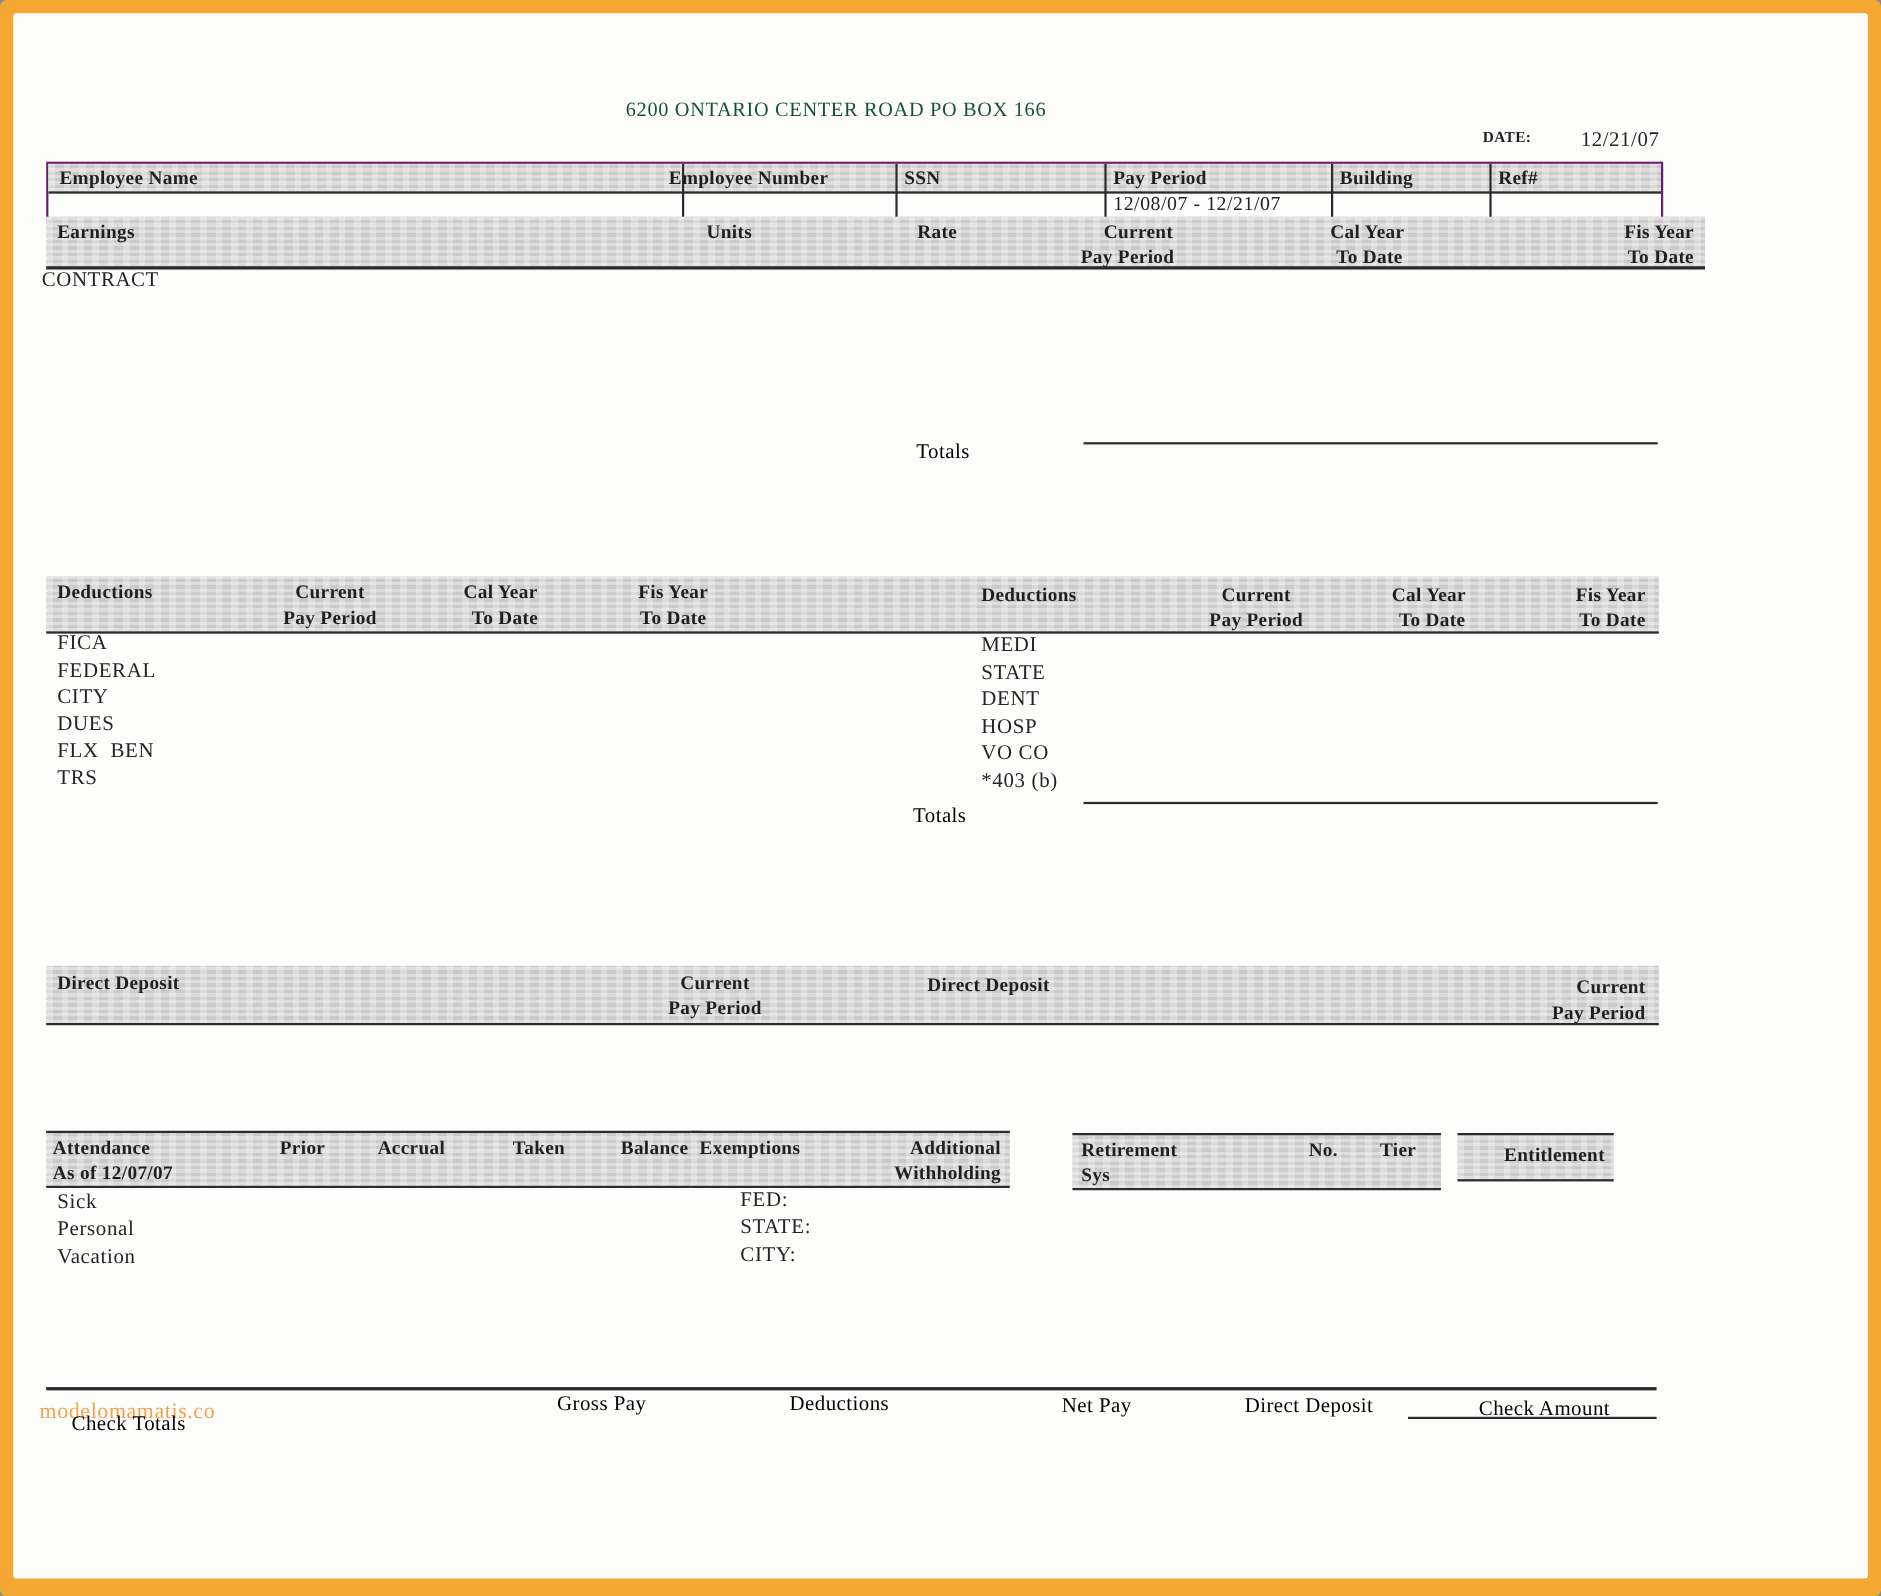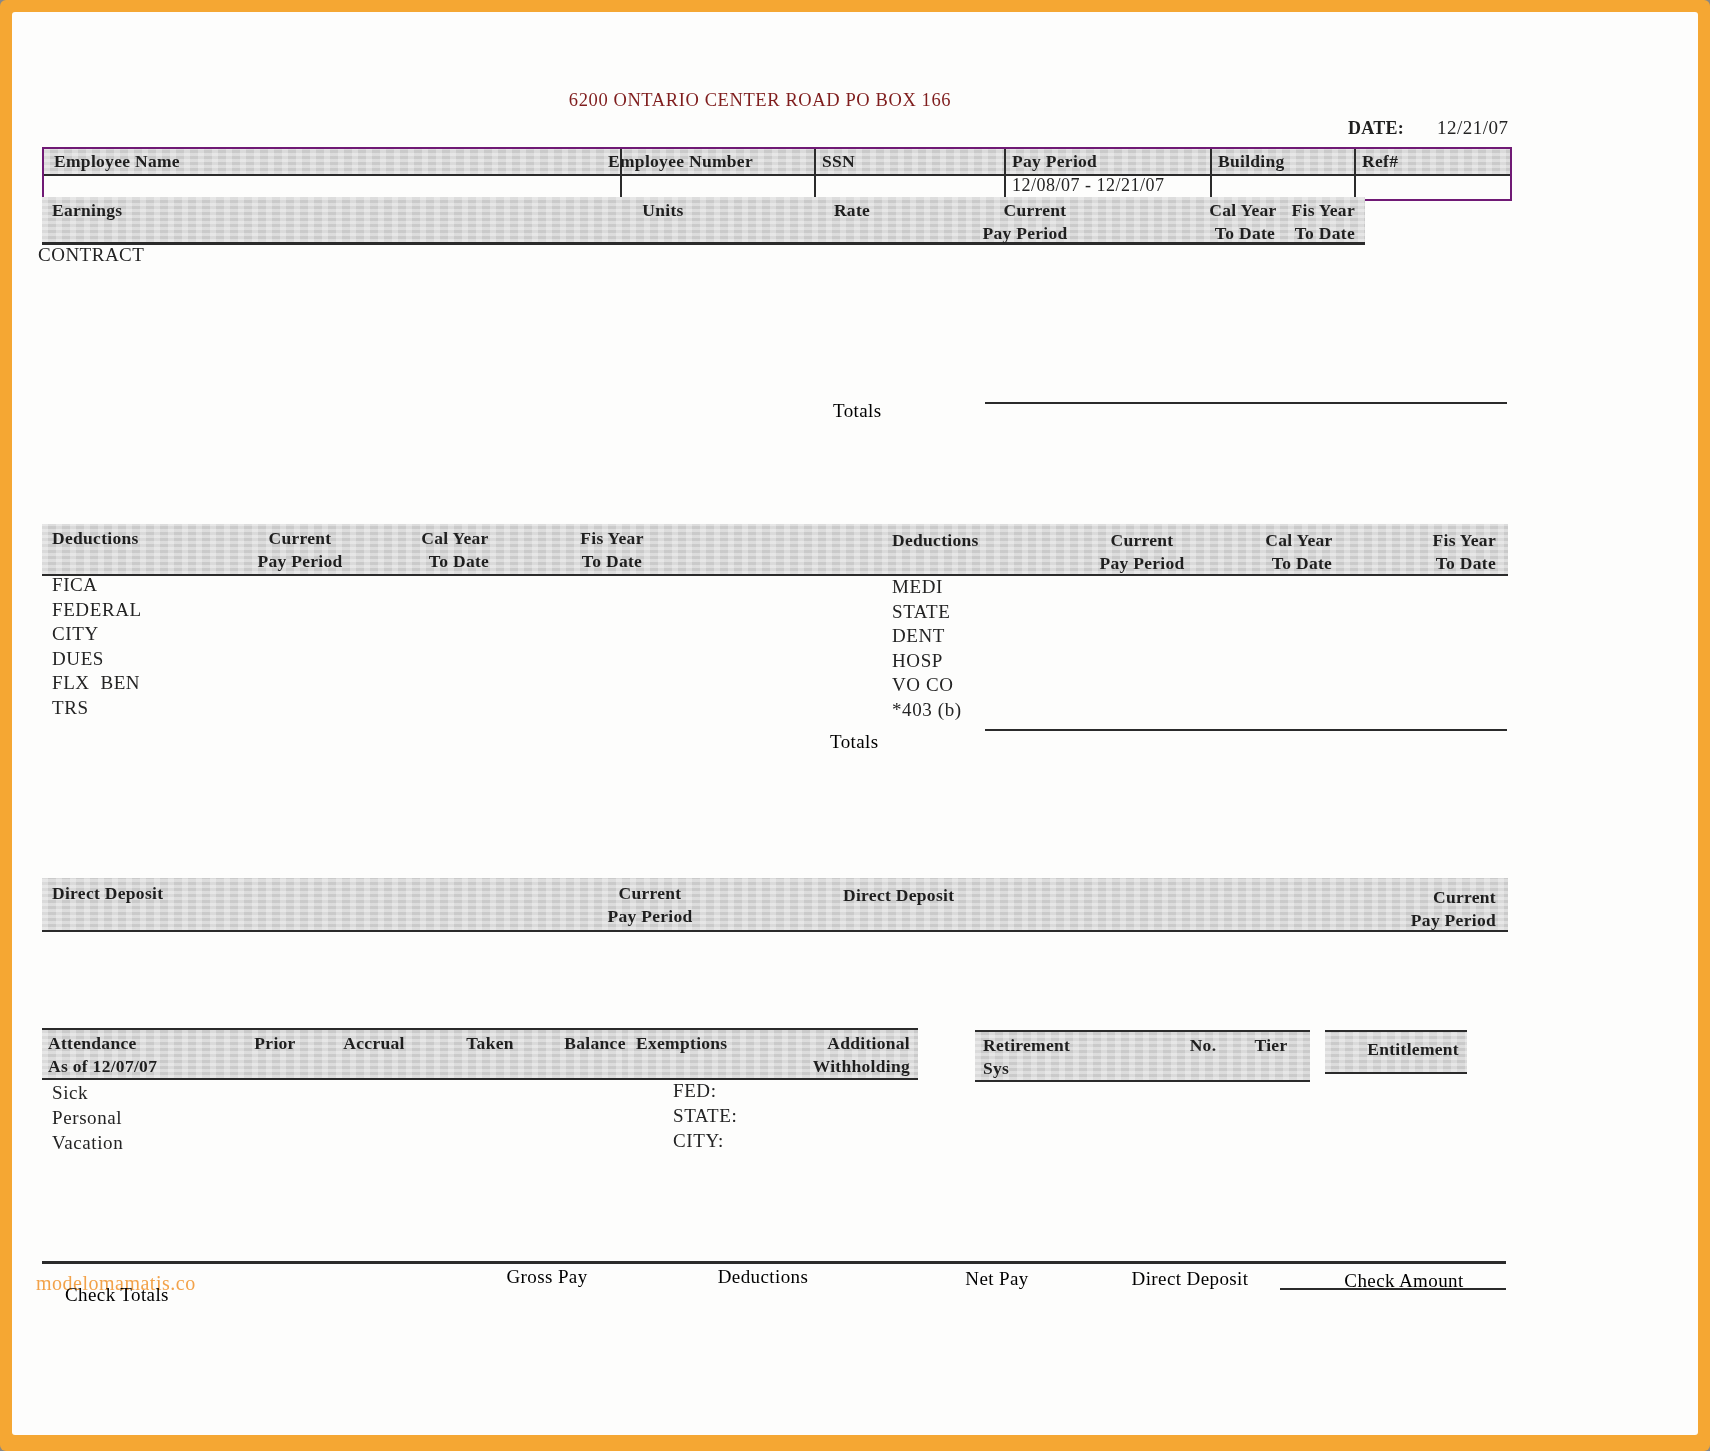--- a/index.html
+++ b/index.html
@@ -27,47 +27,47 @@
   .band{
     background-color:#d5d5d5;
     background-image:
       repeating-linear-gradient(90deg, rgba(255,255,255,.30) 0 6px, rgba(255,255,255,0) 6px 14px),
       repeating-linear-gradient(0deg, rgba(255,255,255,.18) 0 3px, rgba(0,0,0,.05) 3px 6px);
   }
   .doc-title{
     position:absolute;left:330px;top:44px;width:860px;text-align:center;
     font-size:37px;font-weight:bold;letter-spacing:1px;color:#1c1c1c;
   }
-  .addr{position:absolute;left:330px;width:860px;text-align:center;font-size:18.5px;letter-spacing:.6px;color:#7f1d1d;}
+  .addr{position:absolute;left:330px;width:860px;text-align:center;font-size:18.5px;letter-spacing:.6px;color:#14532d;}
   .hline{position:absolute;background:#2b2b2b;height:2px;}
   
   .t1{position:absolute;left:42px;top:147px;width:1466px;height:50px;border:2px solid #701a75;}
   .t1 .hrow{position:absolute;left:0;top:0;width:1466px;height:25px;border-bottom:2px solid #2b2b2b;}
   .t1 .vsep{position:absolute;top:0;width:2px;height:50px;background:#2b2b2b;}
   
-  .earn{position:absolute;left:42px;top:197px;width:1323px;height:45px;border-bottom:3px solid #2b2b2b;}
+  .earn{position:absolute;left:42px;top:197px;width:1508px;height:45px;border-bottom:3px solid #2b2b2b;}
   .ded{position:absolute;left:42px;top:524px;width:1466px;height:50px;border-bottom:2px solid #2b2b2b;}
   .dd{position:absolute;left:42px;top:878px;width:1466px;height:52px;border-bottom:2px solid #2b2b2b;}
   .att{position:absolute;left:42px;top:1028px;width:596px;height:48px;border-top:2px solid #2b2b2b;border-bottom:2px solid #2b2b2b;}
   .exm{position:absolute;left:628px;top:1028px;width:290px;height:48px;border-top:2px solid #2b2b2b;border-bottom:2px solid #2b2b2b;}
   .ret{position:absolute;left:975px;top:1030px;width:335px;height:48px;border-top:2px solid #2b2b2b;border-bottom:2px solid #2b2b2b;}
   .ent{position:absolute;left:1325px;top:1030px;width:142px;height:40px;border-top:2px solid #2b2b2b;border-bottom:2px solid #2b2b2b;}
   .dlist{position:absolute;font-size:19px;letter-spacing:.6px;color:#242424;line-height:24.5px;}
   .totals{position:absolute;font-weight:normal;font-size:19px;letter-spacing:.4px;color:#000000;}
   .wm{position:absolute;color:#f08c1e;opacity:.8;font-size:20px;letter-spacing:.5px;}
 </style>
 </head>
 <body>
 
 <div class="canvas">
   <div class="sheet"></div>
   <div class="content">
 
     <div class="addr" style="top:90px;">6200 ONTARIO CENTER ROAD PO BOX 166</div>
-    <span class="abs h" style="left:1348px;top:118px;font-size:18px;">DATE:</span>
+    <span class="abs h" style="left:1348px;top:118px;font-size:14px;">DATE:</span>
     <span class="abs bi" style="left:1437px;top:117px;">12/21/07</span>
 
     <div class="t1">
       <div class="hrow band"></div>
       <div class="vsep" style="left:576px;"></div>
       <div class="vsep" style="left:770px;"></div>
       <div class="vsep" style="left:960px;"></div>
       <div class="vsep" style="left:1166px;"></div>
       <div class="vsep" style="left:1310px;"></div>
       <span class="abs h" style="left:10px;top:2px;">Employee Name</span>

